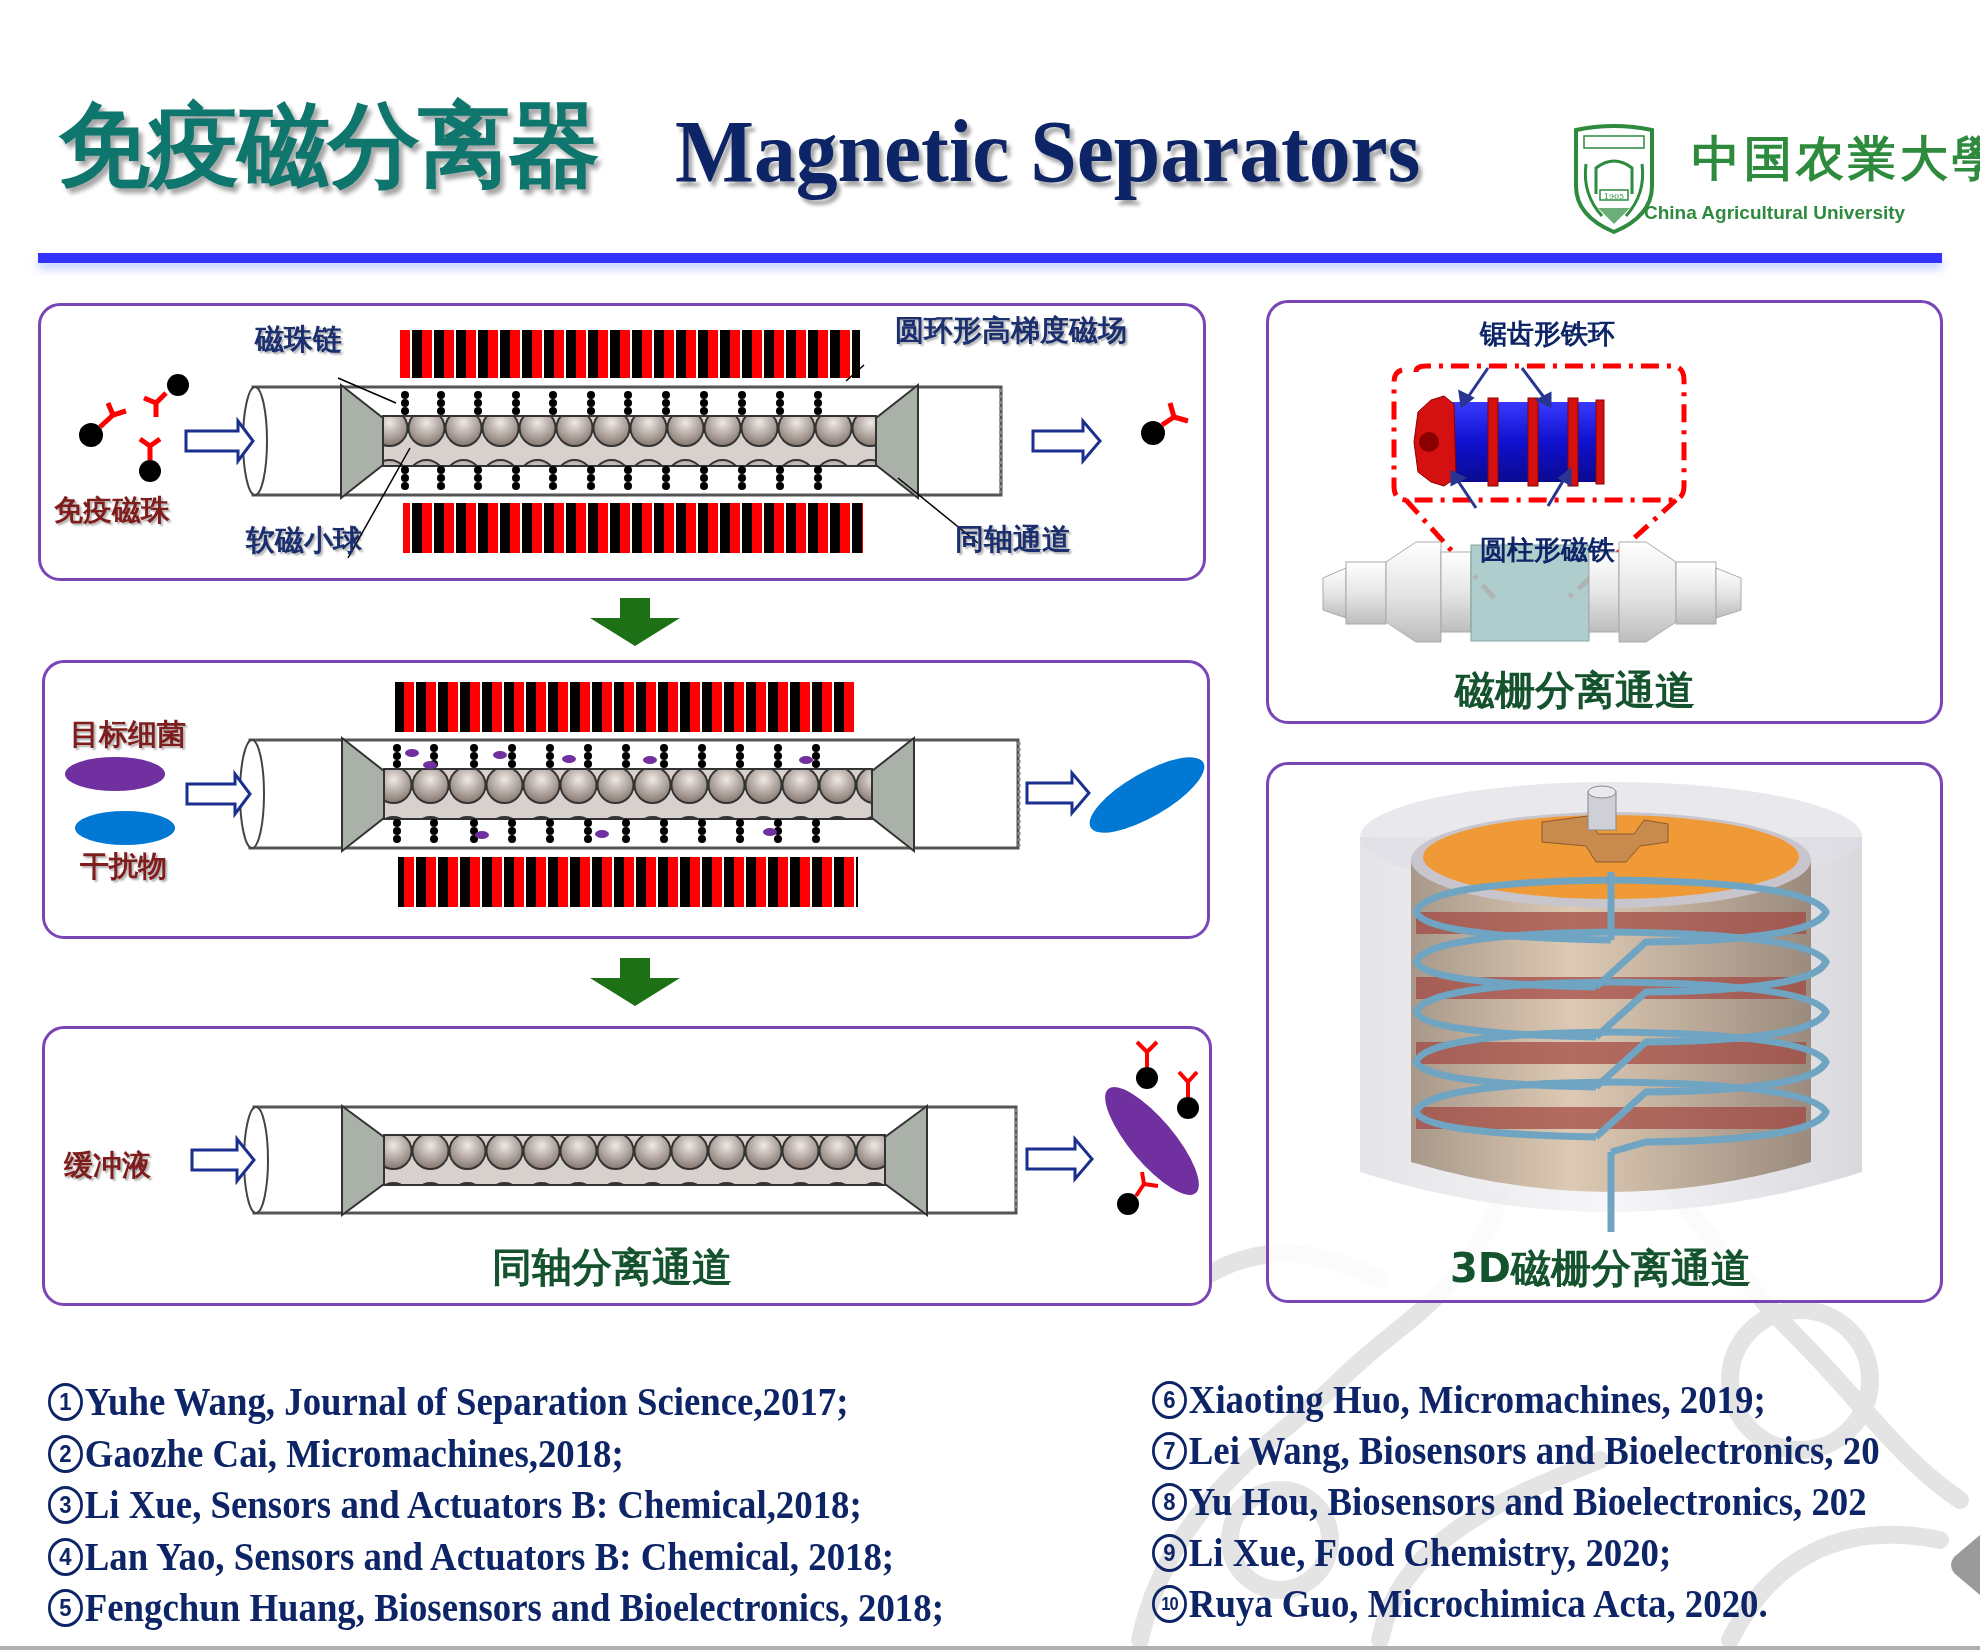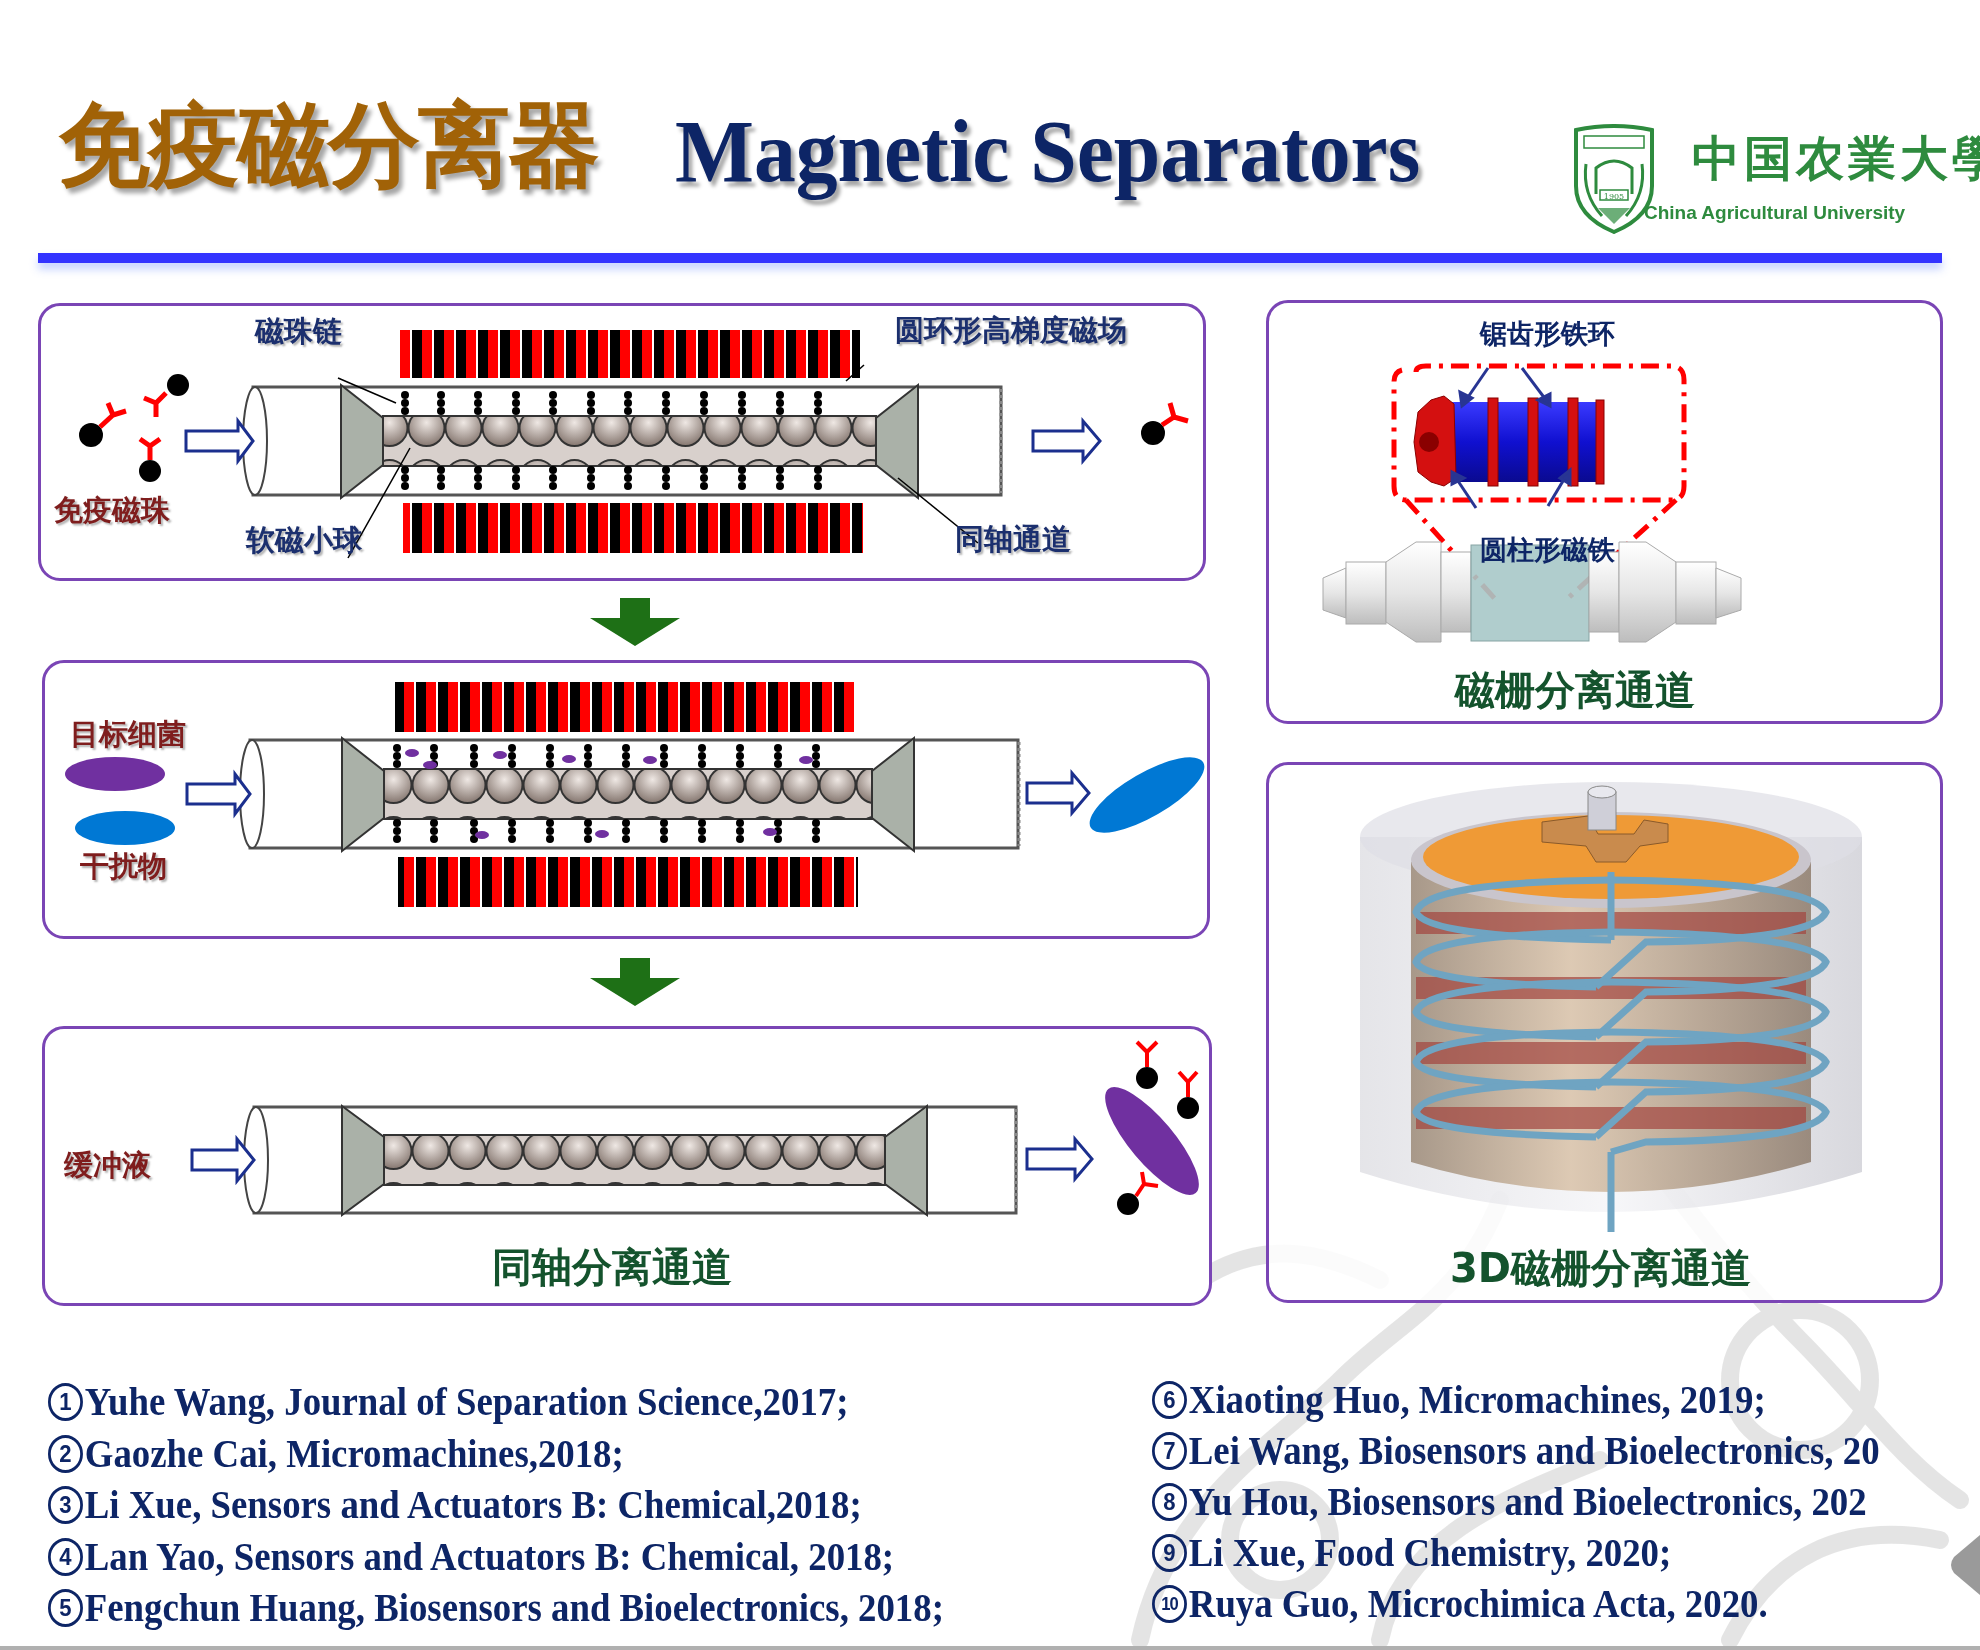--- a/index.html
+++ b/index.html
@@ -1,21 +1,21 @@
 <!DOCTYPE html>
 <html><head>
 <meta charset="utf-8">
 <style>
   html,body{margin:0;padding:0;}
   body{width:1980px;height:1650px;position:relative;overflow:hidden;background:#ffffff;font-family:"DejaVu Sans",sans-serif;}
   .abs{position:absolute;}
   
   .watermark{position:absolute;left:1080px;top:1080px;width:900px;height:570px;opacity:0.22;}
   
-  .title-cn{position:absolute;left:58px;top:100px;font-family:"DejaVu Sans",sans-serif;font-weight:bold;font-size:92px;color:#a16207;letter-spacing:-2px;text-shadow:4px 5px 4px rgba(0,0,0,0.35);white-space:nowrap;line-height:1;}
+  .title-cn{position:absolute;left:58px;top:100px;font-family:"DejaVu Sans",sans-serif;font-weight:bold;font-size:92px;color:#0f766e;letter-spacing:-2px;text-shadow:4px 5px 4px rgba(0,0,0,0.35);white-space:nowrap;line-height:1;}
   .title-en{position:absolute;left:675px;top:108px;font-family:"Liberation Serif","DejaVu Serif",serif;font-weight:bold;font-size:88px;color:#0d2566;text-shadow:4px 5px 4px rgba(0,0,0,0.35);white-space:nowrap;line-height:1;transform:scaleX(0.95);transform-origin:left center;}
   .title-rule{position:absolute;left:38px;top:253px;width:1904px;height:10px;background:#3333ff;box-shadow:0 6px 8px rgba(80,120,255,0.35);}
   
   .logo-emblem{position:absolute;left:1572px;top:124px;width:84px;height:110px;}
   .logo-cn{position:absolute;left:1692px;top:134px;font-family:"DejaVu Serif",serif;font-size:48px;color:#2e8b3e;letter-spacing:4px;white-space:nowrap;font-weight:bold;line-height:1;}
   .logo-en{position:absolute;left:1644px;top:202px;font-family:"Liberation Sans",sans-serif;font-weight:bold;font-size:19px;color:#2e8b3e;white-space:nowrap;}
   
   .panel{position:absolute;border:3px solid #7a45b5;border-radius:22px;background:#ffffff;box-sizing:border-box;}
   .lbl{position:absolute;font-family:"DejaVu Sans",sans-serif;font-weight:bold;white-space:nowrap;line-height:1;}
   .lbl.navy{color:#1b2f6e;font-size:29px;text-shadow:2px 2px 2px rgba(0,0,0,0.3);}
@@ -136,21 +136,21 @@
     <circle cx="140" cy="82" r="11" fill="#000"></circle>
       <path d="M128 90 L118 100 M118 100 L106 95 M118 100 L118 114" stroke="#f00" stroke-width="5" fill="none"></path>
     <circle cx="112" cy="168" r="11" fill="#000"></circle>
       <path d="M112 157 L112 143 M112 143 L102 136 M112 143 L122 136" stroke="#f00" stroke-width="5" fill="none"></path>
   </g>
   <g>
     <circle cx="1115" cy="130" r="12" fill="#000"></circle>
       <path d="M1124 122 L1136 114 M1136 114 L1132 100 M1136 114 L1150 118" stroke="#f00" stroke-width="5" fill="none"></path>
   </g>
 </svg>
-<div class="lbl navy" style="left:255px;top:317px;text-align:right;">磁珠链</div>
+<div class="lbl navy" style="left:255px;top:325px;text-align:right;">磁珠链</div>
 <div class="lbl navy" style="left:895px;top:316px;">圆环形高梯度磁场</div>
 <div class="lbl black" style="left:54px;top:496px;">免疫磁珠</div>
 <div class="lbl navy" style="left:246px;top:526px;">软磁小球</div>
 <div class="lbl navy" style="left:955px;top:525px;">同轴通道</div>
 
 <svg class="green-arrow" style="left:590px;top:598px;" viewBox="0 0 90 48">
   <path d="M30 0 L60 0 L60 20 L90 20 L45 48 L0 20 L30 20 Z" fill="#1e7016"></path>
 </svg>
 
 <div class="panel" style="left:42px;top:660px;width:1168px;height:279px;"></div>

